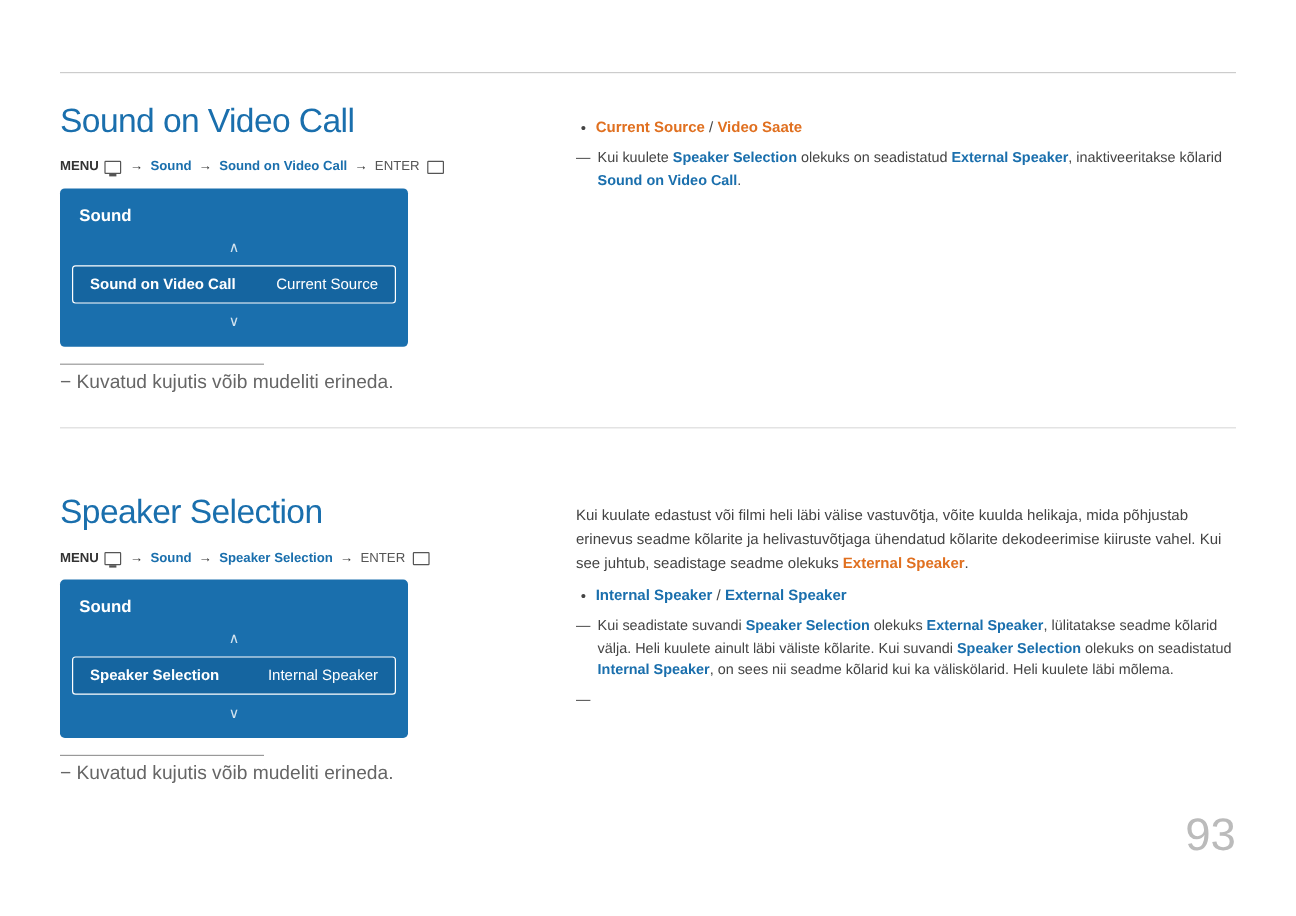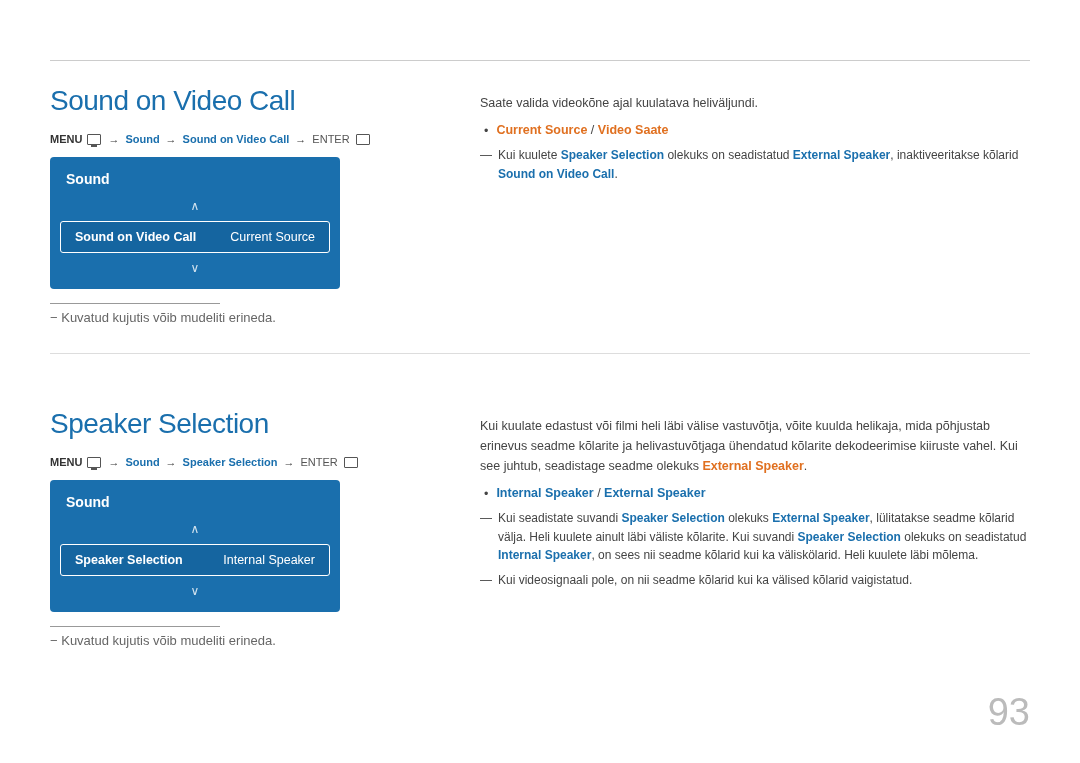--- a/index.html
+++ b/index.html
@@ -155,21 +155,21 @@
 
     
     .footnote-divider {
       width: 170px;
       height: 1px;
       background: #999;
       margin: 14px 0 6px 0;
     }
 
     .footnote {
-      font-size: 13px;
+      font-size: 16px;
       color: #666;
     }
 
     
     .right-desc {
       font-size: 12.5px;
       color: #444;
       line-height: 1.6;
       margin-bottom: 10px;
     }
@@ -214,21 +214,21 @@
 
     .note-dash {
       margin-right: 6px;
       flex-shrink: 0;
       color: #444;
     }
 
     
     .page-number {
       position: absolute;
-      bottom: 12px;
+      bottom: 28px;
       right: 50px;
       font-size: 38px;
       font-weight: 300;
       color: #bbb;
     }
 
     .section-separator {
       height: 1px;
       background: #ddd;
       margin: 8px 0 20px 0;
@@ -269,21 +269,20 @@
         </div>
 
         <div class="footnote-divider"></div>
         <div class="footnote">
           <span>− </span>
           <span>Kuvatud kujutis võib mudeliti erineda.</span>
         </div>
       </div>
 
       <div class="right-col">
-        <p class="right-desc">Saate valida videokõne ajal kuulatava heliväljundi.</p>
         <ul class="bullet-list" style="list-style:none;">
           <li class="bullet-item">
             <span class="bullet-dot">•</span>
             <span>
               <span class="highlight-orange">Current Source</span><span> / </span><span class="highlight-orange">Video Saate</span>
             </span>
           </li>
         </ul>
         <div class="note-item">
           <span class="note-dash">―</span>
@@ -342,21 +341,20 @@
           </li>
         </ul>
         <div class="note-item">
           <span class="note-dash">―</span>
           <span>
             <span>Kui seadistate suvandi </span><span class="highlight-blue">Speaker Selection</span><span> olekuks </span><span class="highlight-blue">External Speaker</span><span>, lülitatakse seadme kõlarid välja. Heli kuulete ainult läbi väliste kõlarite. Kui suvandi </span><span class="highlight-blue">Speaker Selection</span><span> olekuks on seadistatud </span><span class="highlight-blue">Internal Speaker</span><span>, on sees nii seadme kõlarid kui ka väliskölarid. Heli kuulete läbi mõlema.</span>
           </span>
         </div>
         <div class="note-item">
           <span class="note-dash">―</span>
-          <span>Kui videosignaali pole, on nii seadme kõlarid kui ka välised kõlarid vaigistatud.</span>
         </div>
       </div>
     </div>
 
   </div>
 
   <div class="page-number">93</div>
 </div>
 
 </body></html>

